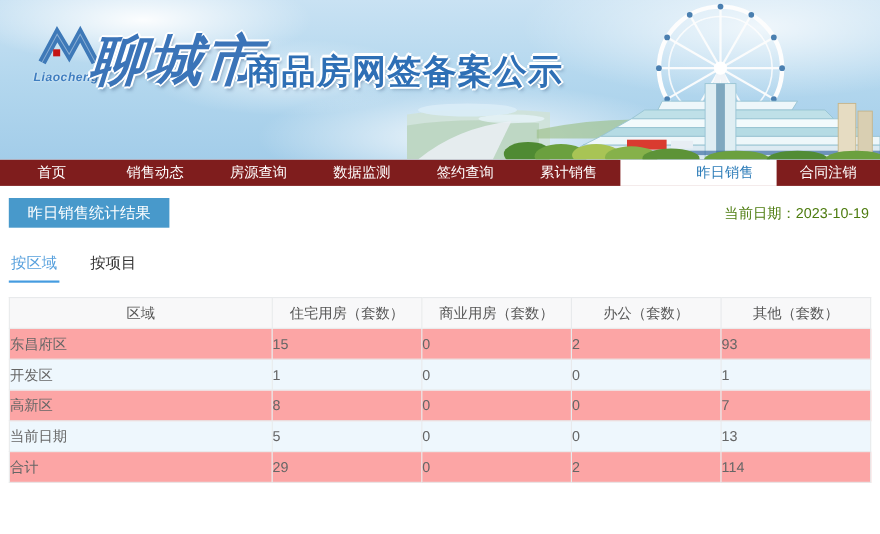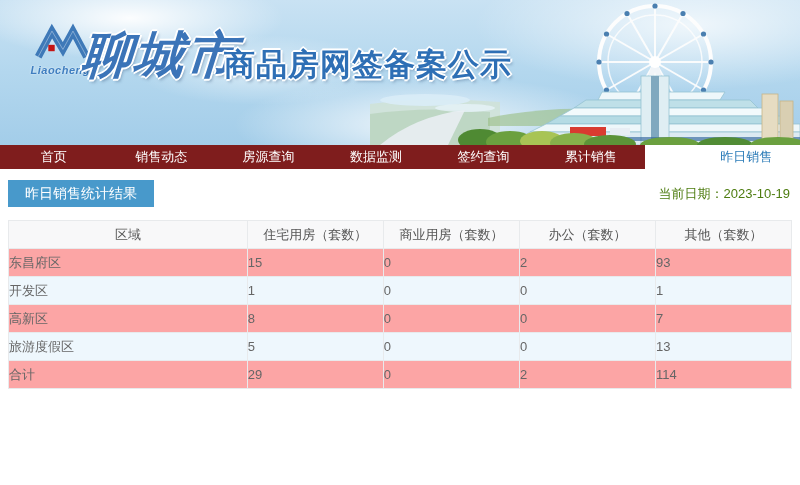--- a/index.html
+++ b/index.html
@@ -165,29 +165,34 @@
 </div>
 
 <div class="main-nav">
     <div class="nav-item">首页</div>
     <div class="nav-item">销售动态</div>
     <div class="nav-item">房源查询</div>
     <div class="nav-item">数据监测</div>
     <div class="nav-item">签约查询</div>
     <div class="nav-item">累计销售</div>
     <div class="nav-item active">昨日销售</div>
+    <div class="nav-item">合同注销</div>
   </div>
 
 <div class="content">
 
   <div class="section-header">
     <div class="section-badge">昨日销售统计结果</div>
     <div class="current-date">当前日期：2023-10-19</div>
   </div>
 
+  <div class="view-tabs">
+      <div class="view-tab active">按区域</div>
+      <div class="view-tab">按项目</div>
+    </div>
 
   <table class="stats-table">
     <colgroup>
       <col class="region-col">
         <col>
         <col>
         <col>
         <col>
     </colgroup>
     <thead>
@@ -215,21 +220,21 @@
           <td>1</td>
         </tr>
         <tr>
           <td>高新区</td>
           <td>8</td>
           <td>0</td>
           <td>0</td>
           <td>7</td>
         </tr>
         <tr>
-          <td>旅游度假区</td>
+          <td>当前日期</td>
           <td>5</td>
           <td>0</td>
           <td>0</td>
           <td>13</td>
         </tr>
         <tr>
           <td>合计</td>
           <td>29</td>
           <td>0</td>
           <td>2</td>

